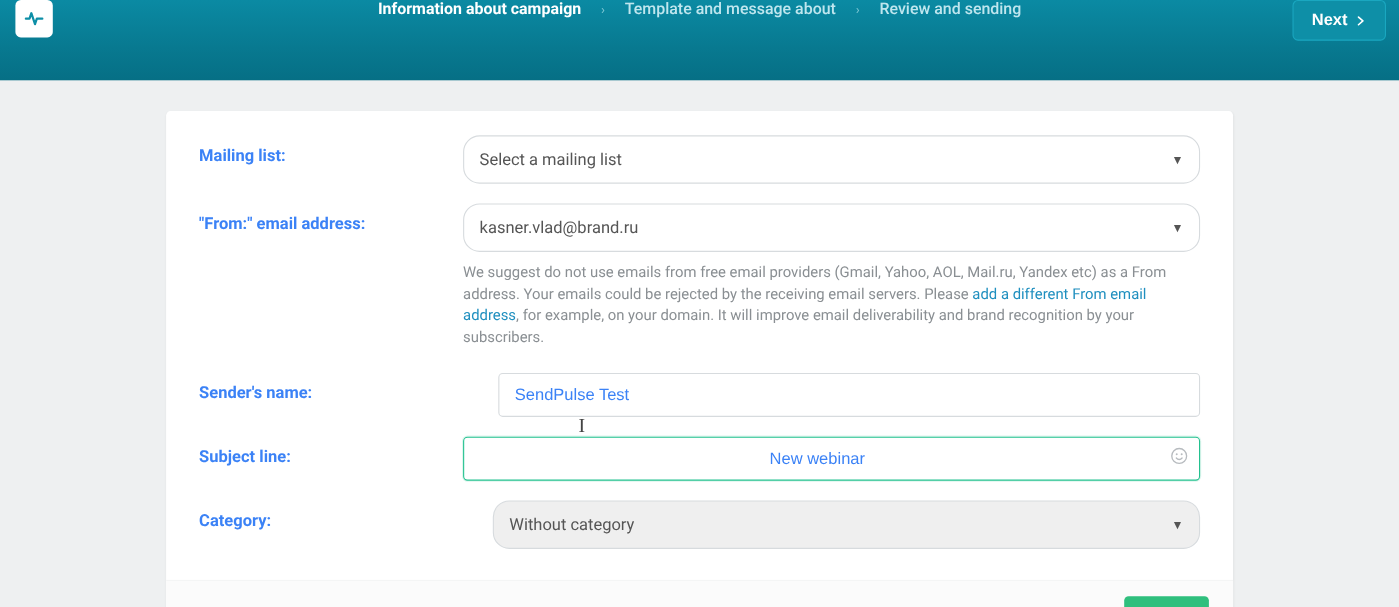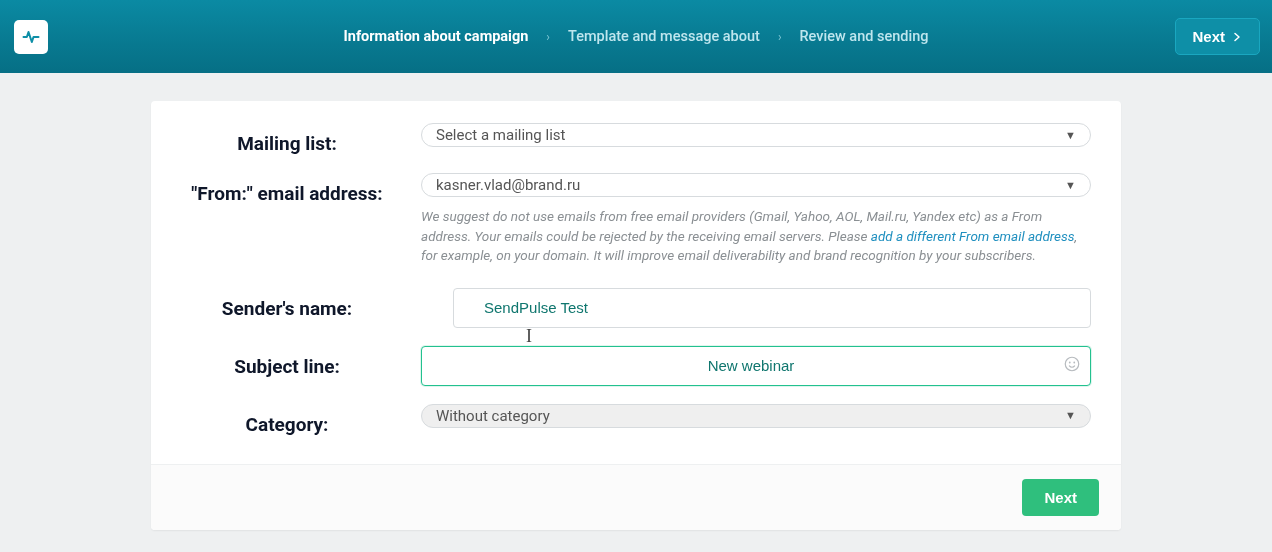--- a/index.html
+++ b/index.html
@@ -7,21 +7,21 @@
     font-family: -apple-system, BlinkMacSystemFont, "Segoe UI", Roboto, Arial, sans-serif;
     background: #eef0f1;
     width: 1272px;
     height: 552px;
     overflow: hidden;
   }
   .header {
     background: linear-gradient(180deg, #0b8aa3 0%, #087990 60%, #066f85 100%);
     height: 73px;
     display: flex;
-    align-items: center;
+    align-items: flex-start;
     padding: 0 12px;
     position: relative;
   }
   .logo-box {
     width: 34px;
     height: 34px;
     background: #fff;
     border-radius: 5px;
     display: flex;
     align-items: center;
@@ -67,60 +67,59 @@
   }
   .form-area { padding: 22px 30px 10px 30px; }
   .row {
     display: flex;
     align-items: flex-start;
     margin-bottom: 18px;
   }
   .row.tight { margin-bottom: 10px; }
   .label-col {
     width: 240px;
-    text-align: center;
+    text-align: left;
     padding-right: 28px;
     padding-top: 9px;
-    color: #0f172a;
+    color: #3b82f6;
     font-weight: 700;
-    font-size: 19px;
+    font-size: 15px;
   }
   .field-col { flex: 1; }
   .control {
     width: 100%;
-    height: 24px;
+    height: 44px;
     border: 1px solid #d7dbde;
     border-radius: 15px;
     padding: 0 14px;
     font-size: 15px;
     color: #555;
     background: #fff;
     display: flex;
     align-items: center;
     justify-content: space-between;
     cursor: pointer;
   }
   .control .caret { color: #555; font-size: 11px; }
   .control.disabled-look { background: #efefef; color: #555; }
   .hint {
     color: #8a8f93;
-    font-style: italic;
     font-size: 13.5px;
     line-height: 1.45;
     margin-top: 10px;
   }
   .hint a { color: #1f8fbf; text-decoration: none; }
   input.text {
     width: 100%;
     height: 40px;
     border: 1px solid #d7dbde;
     border-radius: 4px;
-    padding: 0 30px;
-    font-size: 15px;
-    color: #0f766e;
+    padding: 0 14px;
+    font-size: 15px;
+    color: #3b82f6;
     background: #fff;
   }
   .subject-wrap {
     position: relative;
   }
   input.text.focused {
     border: 1px solid #23c18f;
     box-shadow: 0 0 0 1px rgba(35,193,143,.15);
     padding-right: 40px;
     text-align: center;
@@ -229,21 +228,21 @@
                 <circle cx="12" cy="12" r="9" fill="none" stroke="#b7bbbf" stroke-width="1.6"></circle>
                 <circle cx="9" cy="10" r="1.2" fill="#b7bbbf"></circle>
                 <circle cx="15" cy="10" r="1.2" fill="#b7bbbf"></circle>
                 <path d="M8.5 14.5c1 1.2 2.2 1.8 3.5 1.8s2.5-.6 3.5-1.8" fill="none" stroke="#b7bbbf" stroke-width="1.6" stroke-linecap="round"></path>
               </svg>
           </span>
         </div>
       </div>
     </div>
 
-    <div class="row" style="margin-bottom:18px;">
+    <div class="row" style="margin-bottom:18px;gap:27px;">
       <div class="label-col">Category:</div>
       <div class="field-col">
         <div class="control disabled-look">
           <span>Without category</span>
           <span class="caret">▼</span>
         </div>
       </div>
     </div>
 
   </div>

